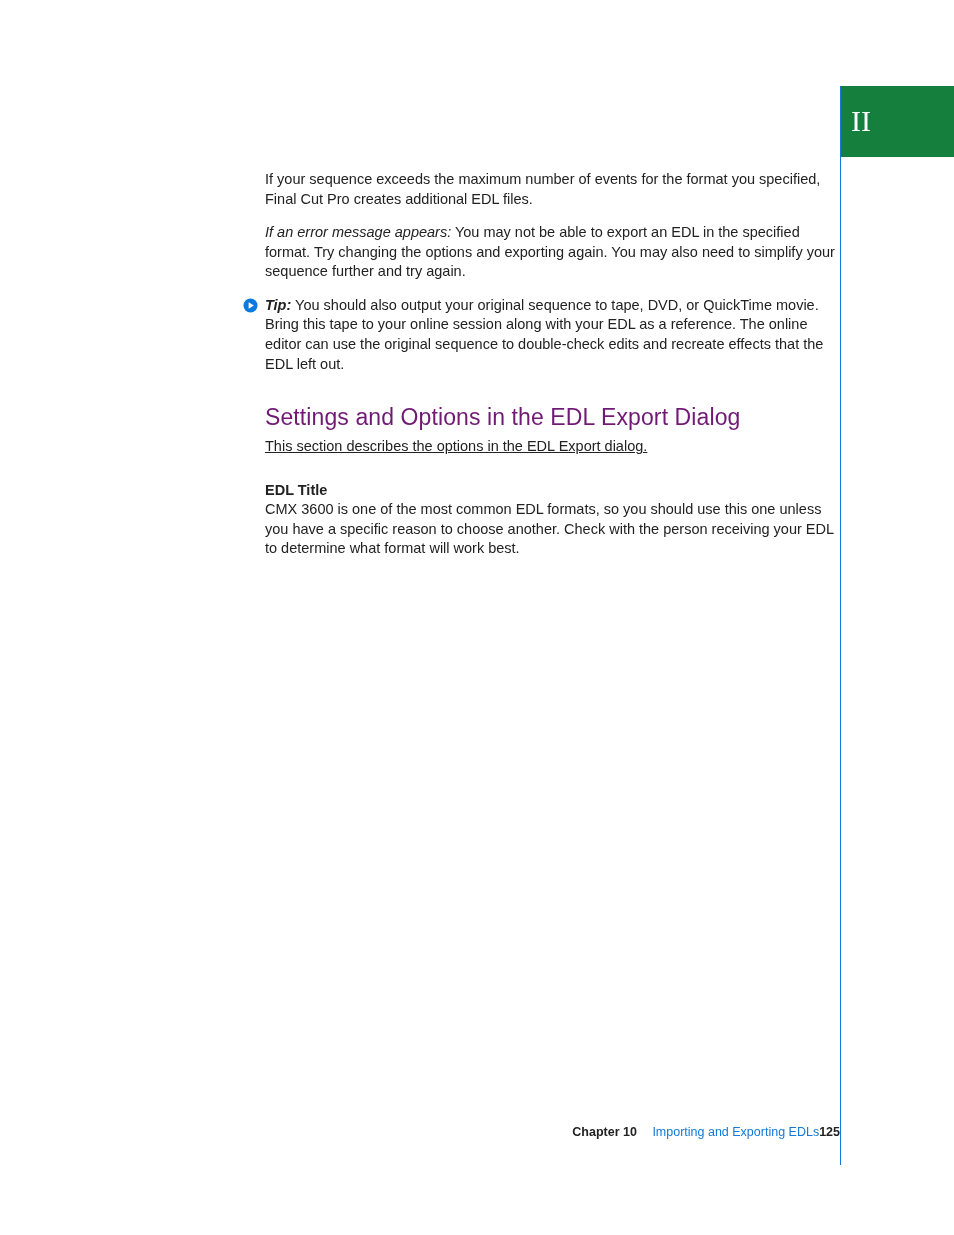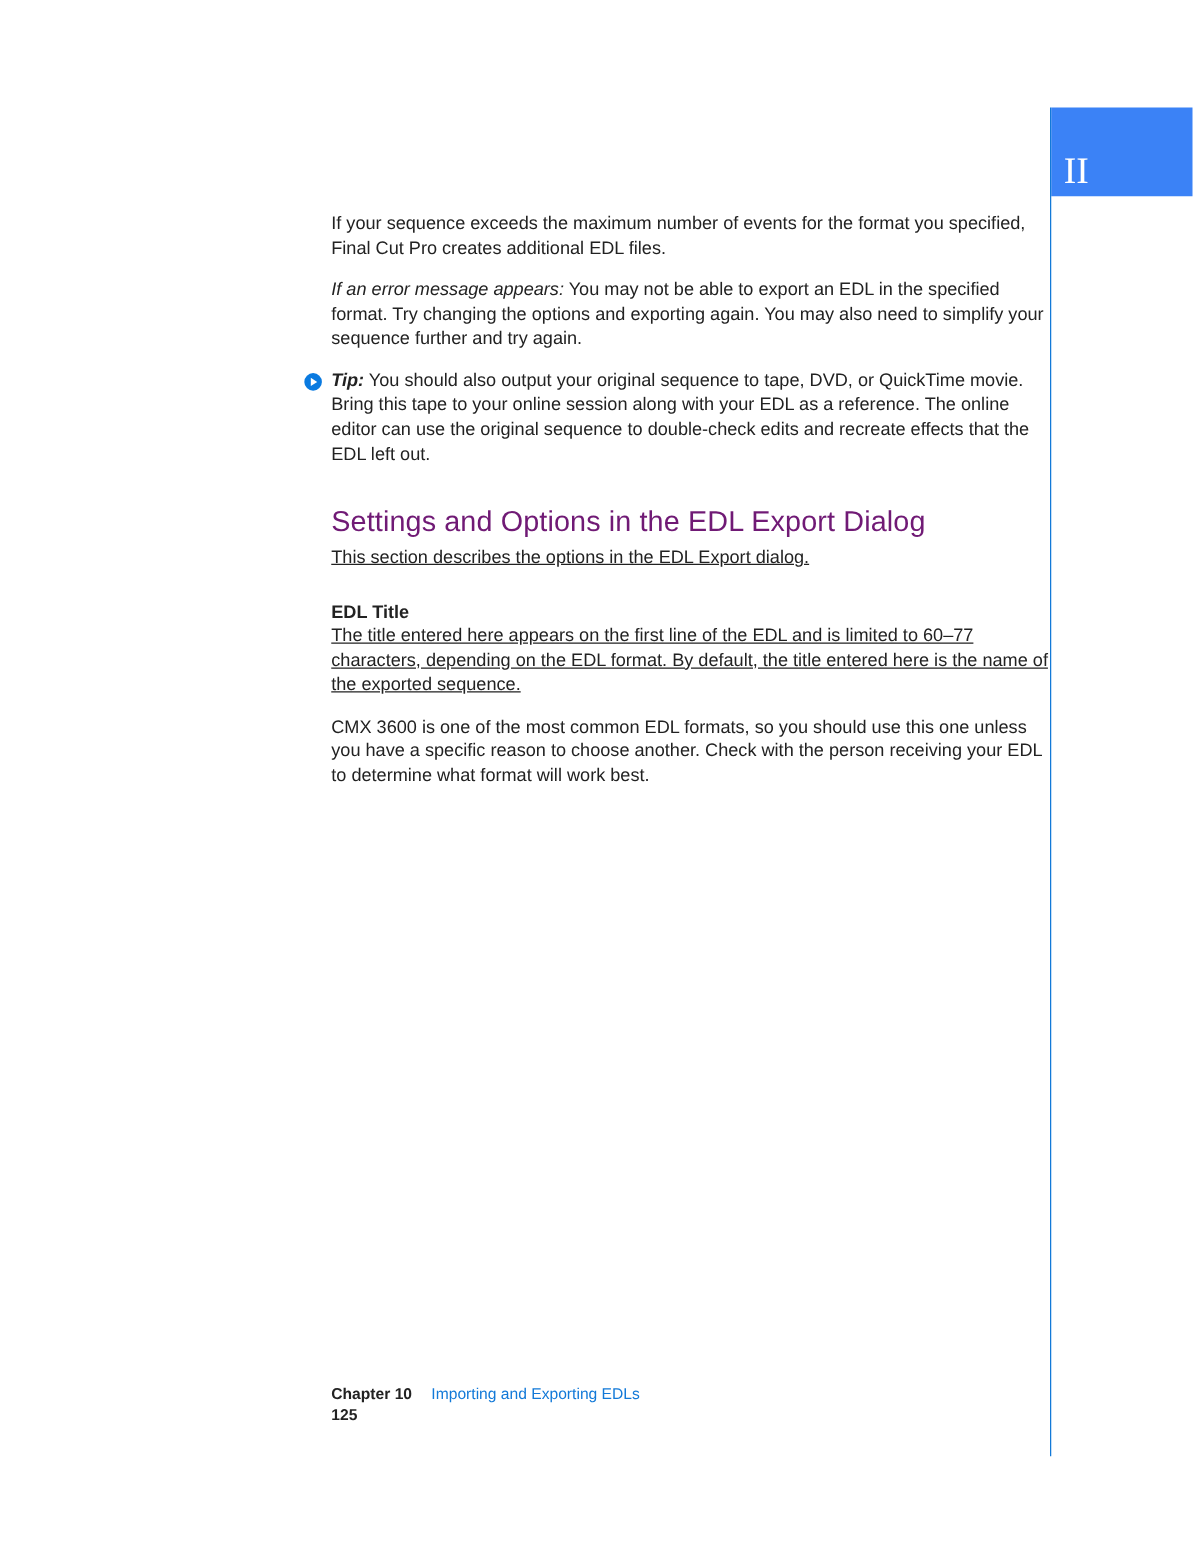--- a/index.html
+++ b/index.html
@@ -11,26 +11,26 @@
     position: relative;
     font-size: 14.5px;
     line-height: 1.35;
   }
   .part-tab {
     position: absolute;
     top: 86px;
     right: 0;
     width: 113px;
     height: 71px;
-    background: #3b82f6;
+    background: #15803d;
     color: #fff;
     font-family: "Times New Roman", Times, serif;
     font-size: 30px;
     display: flex;
-    align-items: flex-end;
+    align-items: center;
     padding-left: 10px;
   }
   .content {
     position: absolute;
     top: 170px;
     left: 265px;
     width: 575px;
   }
   .para { margin-bottom: 14px; }
   .tip-block { position: relative; margin-bottom: 28px; }
@@ -76,21 +76,20 @@
   }
   .footer {
     position: absolute;
     left: 265px;
     right: 114px;
     bottom: 94px;
     display: flex;
     justify-content: flex-end;
     align-items: baseline;
     font-size: 12.5px;
-    flex-direction: column;
   }
   .footer .chapter-label { font-weight: 700; color: #222; }
   .footer .chapter-title { color: #1279d8; margin-left: 12px; }
   .footer .page-no { font-weight: 700; color: #222; }
   .side-rule {
     position: absolute;
     right: 113px;
     top: 86px;
     bottom: 70px;
     width: 0;
@@ -123,21 +122,20 @@
     </span>
     <p>
       <span class="bold-run">Tip:</span><span>  You should also output your original sequence to tape, DVD, or QuickTime movie. Bring this tape to your online session along with your EDL as a reference. The online editor can use the original sequence to double-check edits and recreate effects that the EDL left out.</span>
     </p>
   </div>
 
   <h2 class="section-heading">Settings and Options in the EDL Export Dialog</h2>
   <p class="tight">This section describes the options in the EDL Export dialog.</p>
 
   <p class="sub-heading">EDL Title</p>
-  <p class="tight">The title entered here appears on the first line of the EDL and is limited to 60–77 characters, depending on the EDL format. By default, the title entered here is the name of the exported sequence.</p>
 
 
 
 
   <p class="para">CMX 3600 is one of the most common EDL formats, so you should use this one unless you have a specific reason to choose another. Check with the person receiving your EDL to determine what format will work best.</p>
 
 </div>
 
 <div class="footer">
   <div>

